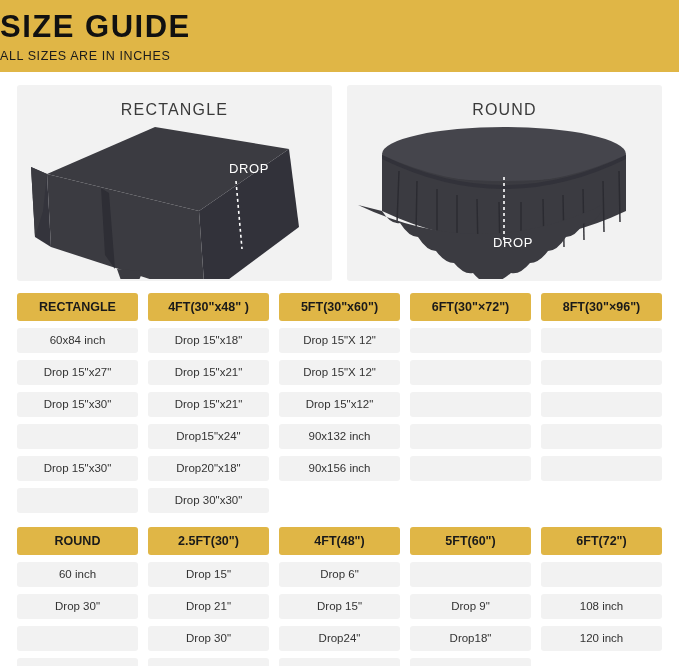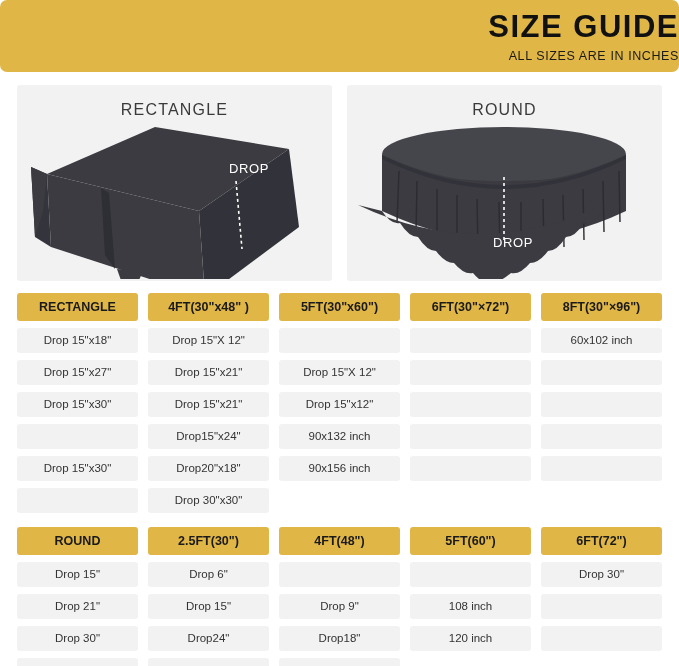--- a/index.html
+++ b/index.html
@@ -11,24 +11,23 @@
     overflow: hidden;
   }
   .page { position: relative; width: 679px; height: 666px; }
 
   
   .header {
     background: #e0b646;
     height: 72px;
     display: flex;
     flex-direction: column;
-    align-items: flex-end;
+    align-items: flex-start;
     justify-content: center;
     padding-top: 2px;
-    border-radius: 7px;
   }
   .header-title {
     font-size: 31px;
     font-weight: bold;
     letter-spacing: 1.5px;
     color: #111;
     line-height: 1.05;
   }
   .header-sub {
     font-size: 12.5px;
@@ -171,26 +170,26 @@
 
   <div class="tables">
 
     <div class="grid">
       <div class="head-cell">RECTANGLE</div>
       <div class="head-cell">4FT(30"x48"  )</div>
       <div class="head-cell">5FT(30"x60")</div>
       <div class="head-cell">6FT(30"×72")</div>
       <div class="head-cell">8FT(30"×96")</div>
 
+      <div class="cell">60x84 inch</div>
       <div class="cell">Drop 15"x18"</div>
       <div class="cell">Drop 15"X 12"</div>
       <div class="cell empty"></div>
       <div class="cell empty"></div>
 
-      <div class="cell">60x102 inch</div>
       <div class="cell">Drop 15"x27"</div>
       <div class="cell">Drop 15"x21"</div>
       <div class="cell">Drop 15"X 12"</div>
       <div class="cell empty"></div>
 
       <div class="cell empty"></div>
       <div class="cell">Drop 15"x30"</div>
       <div class="cell">Drop 15"x21"</div>
       <div class="cell">Drop 15"x12"</div>
 
@@ -214,20 +213,21 @@
 
     <div class="table-gap"></div>
 
     <div class="grid">
       <div class="head-cell">ROUND</div>
       <div class="head-cell">2.5FT(30")</div>
       <div class="head-cell">4FT(48")</div>
       <div class="head-cell">5FT(60")</div>
       <div class="head-cell">6FT(72")</div>
 
+      <div class="cell">60 inch</div>
       <div class="cell">Drop 15"</div>
       <div class="cell">Drop 6"</div>
       <div class="cell empty"></div>
       <div class="cell empty"></div>
 
       <div class="cell">Drop 30"</div>
       <div class="cell">Drop 21"</div>
       <div class="cell">Drop 15"</div>
       <div class="cell">Drop 9"</div>
 

